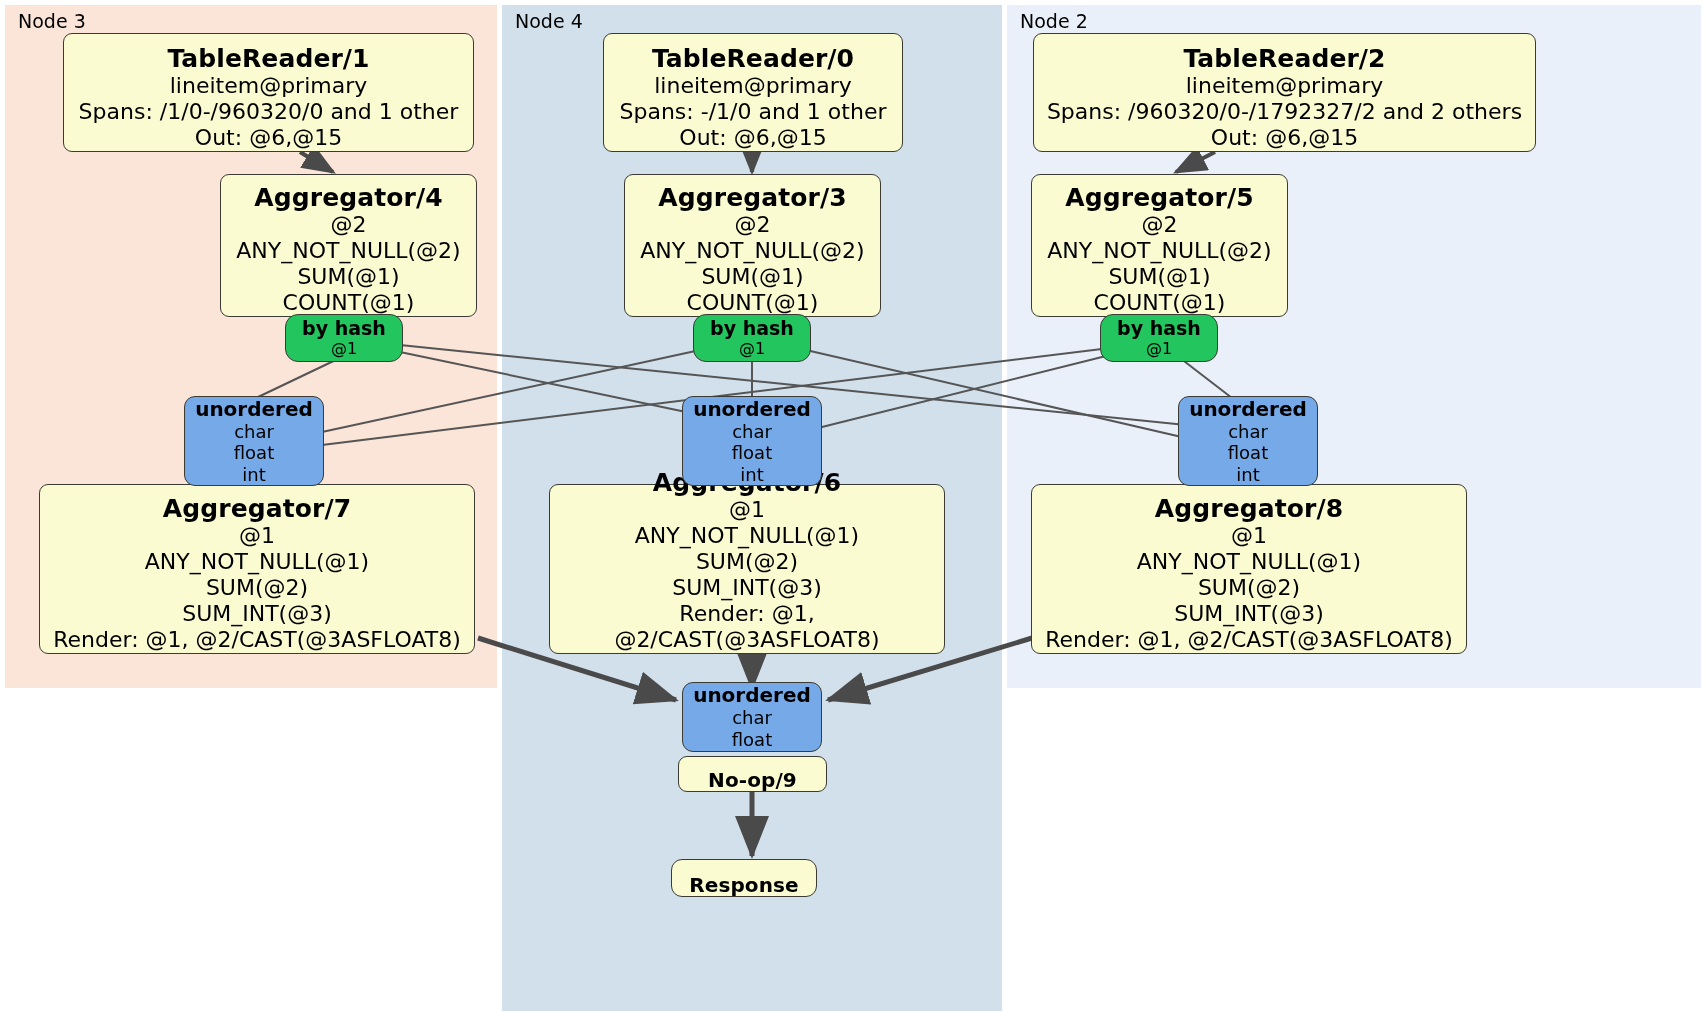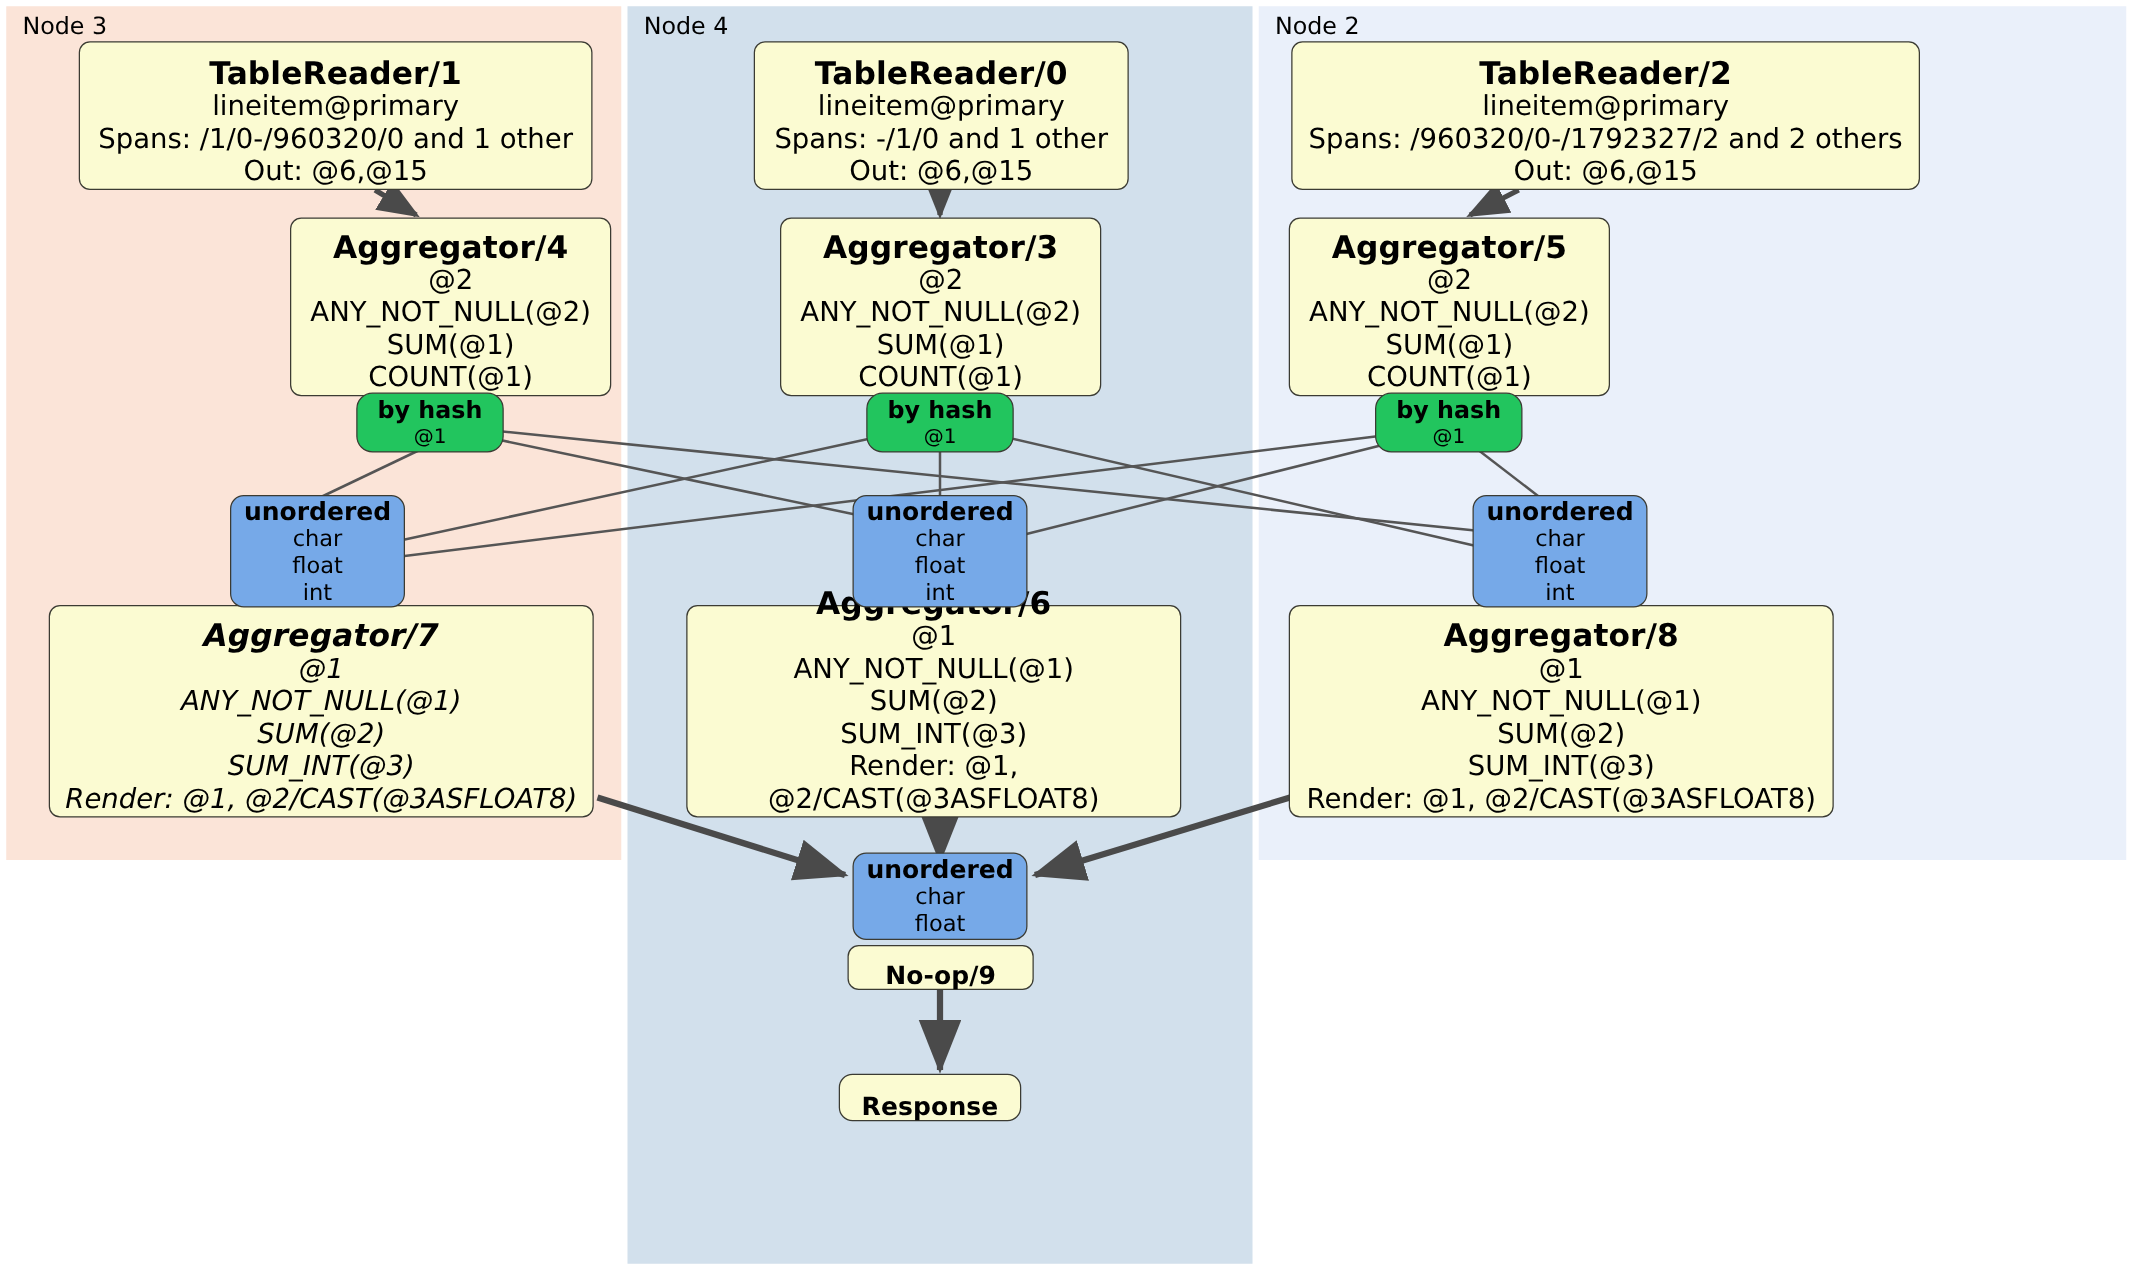--- a/index.html
+++ b/index.html
@@ -96,21 +96,21 @@
     <div class="line">Out: @6,@15</div>
   </div>
 
   <div class="node proc" style="left:1033px;top:33px;width:503px;height:119px;">
     <div class="title">TableReader/2</div>
     <div class="line">lineitem@primary</div>
     <div class="line">Spans: /960320/0-/1792327/2 and 2 others</div>
     <div class="line">Out: @6,@15</div>
   </div>
 
-  <div class="node proc" style="left:232px;top:174px;width:257px;height:143px;">
+  <div class="node proc" style="left:220px;top:174px;width:257px;height:143px;">
     <div class="title">Aggregator/4</div>
     <div class="line">@2</div>
     <div class="line">ANY_NOT_NULL(@2)</div>
     <div class="line">SUM(@1)</div>
     <div class="line">COUNT(@1)</div>
   </div>
 
   <div class="node proc" style="left:624px;top:174px;width:257px;height:143px;">
     <div class="title">Aggregator/3</div>
     <div class="line">@2</div>
@@ -156,21 +156,21 @@
     <div class="line">int</div>
   </div>
 
   <div class="node sync" style="left:1178px;top:396px;width:140px;height:90px;">
     <div class="title">unordered</div>
     <div class="line">char</div>
     <div class="line">float</div>
     <div class="line">int</div>
   </div>
 
-  <div class="node proc" style="left:39px;top:484px;width:436px;height:170px;font-style:italic;">
+  <div class="node proc" style="left:39px;top:484px;width:436px;height:170px;">
     <div class="title">Aggregator/7</div>
     <div class="line">@1</div>
     <div class="line">ANY_NOT_NULL(@1)</div>
     <div class="line">SUM(@2)</div>
     <div class="line">SUM_INT(@3)</div>
     <div class="line">Render: @1, @2/CAST(@3ASFLOAT8)</div>
   </div>
 
   <div class="node proc" style="left:549px;top:484px;width:396px;height:170px;">
     <div class="title">Aggregator/6</div>

